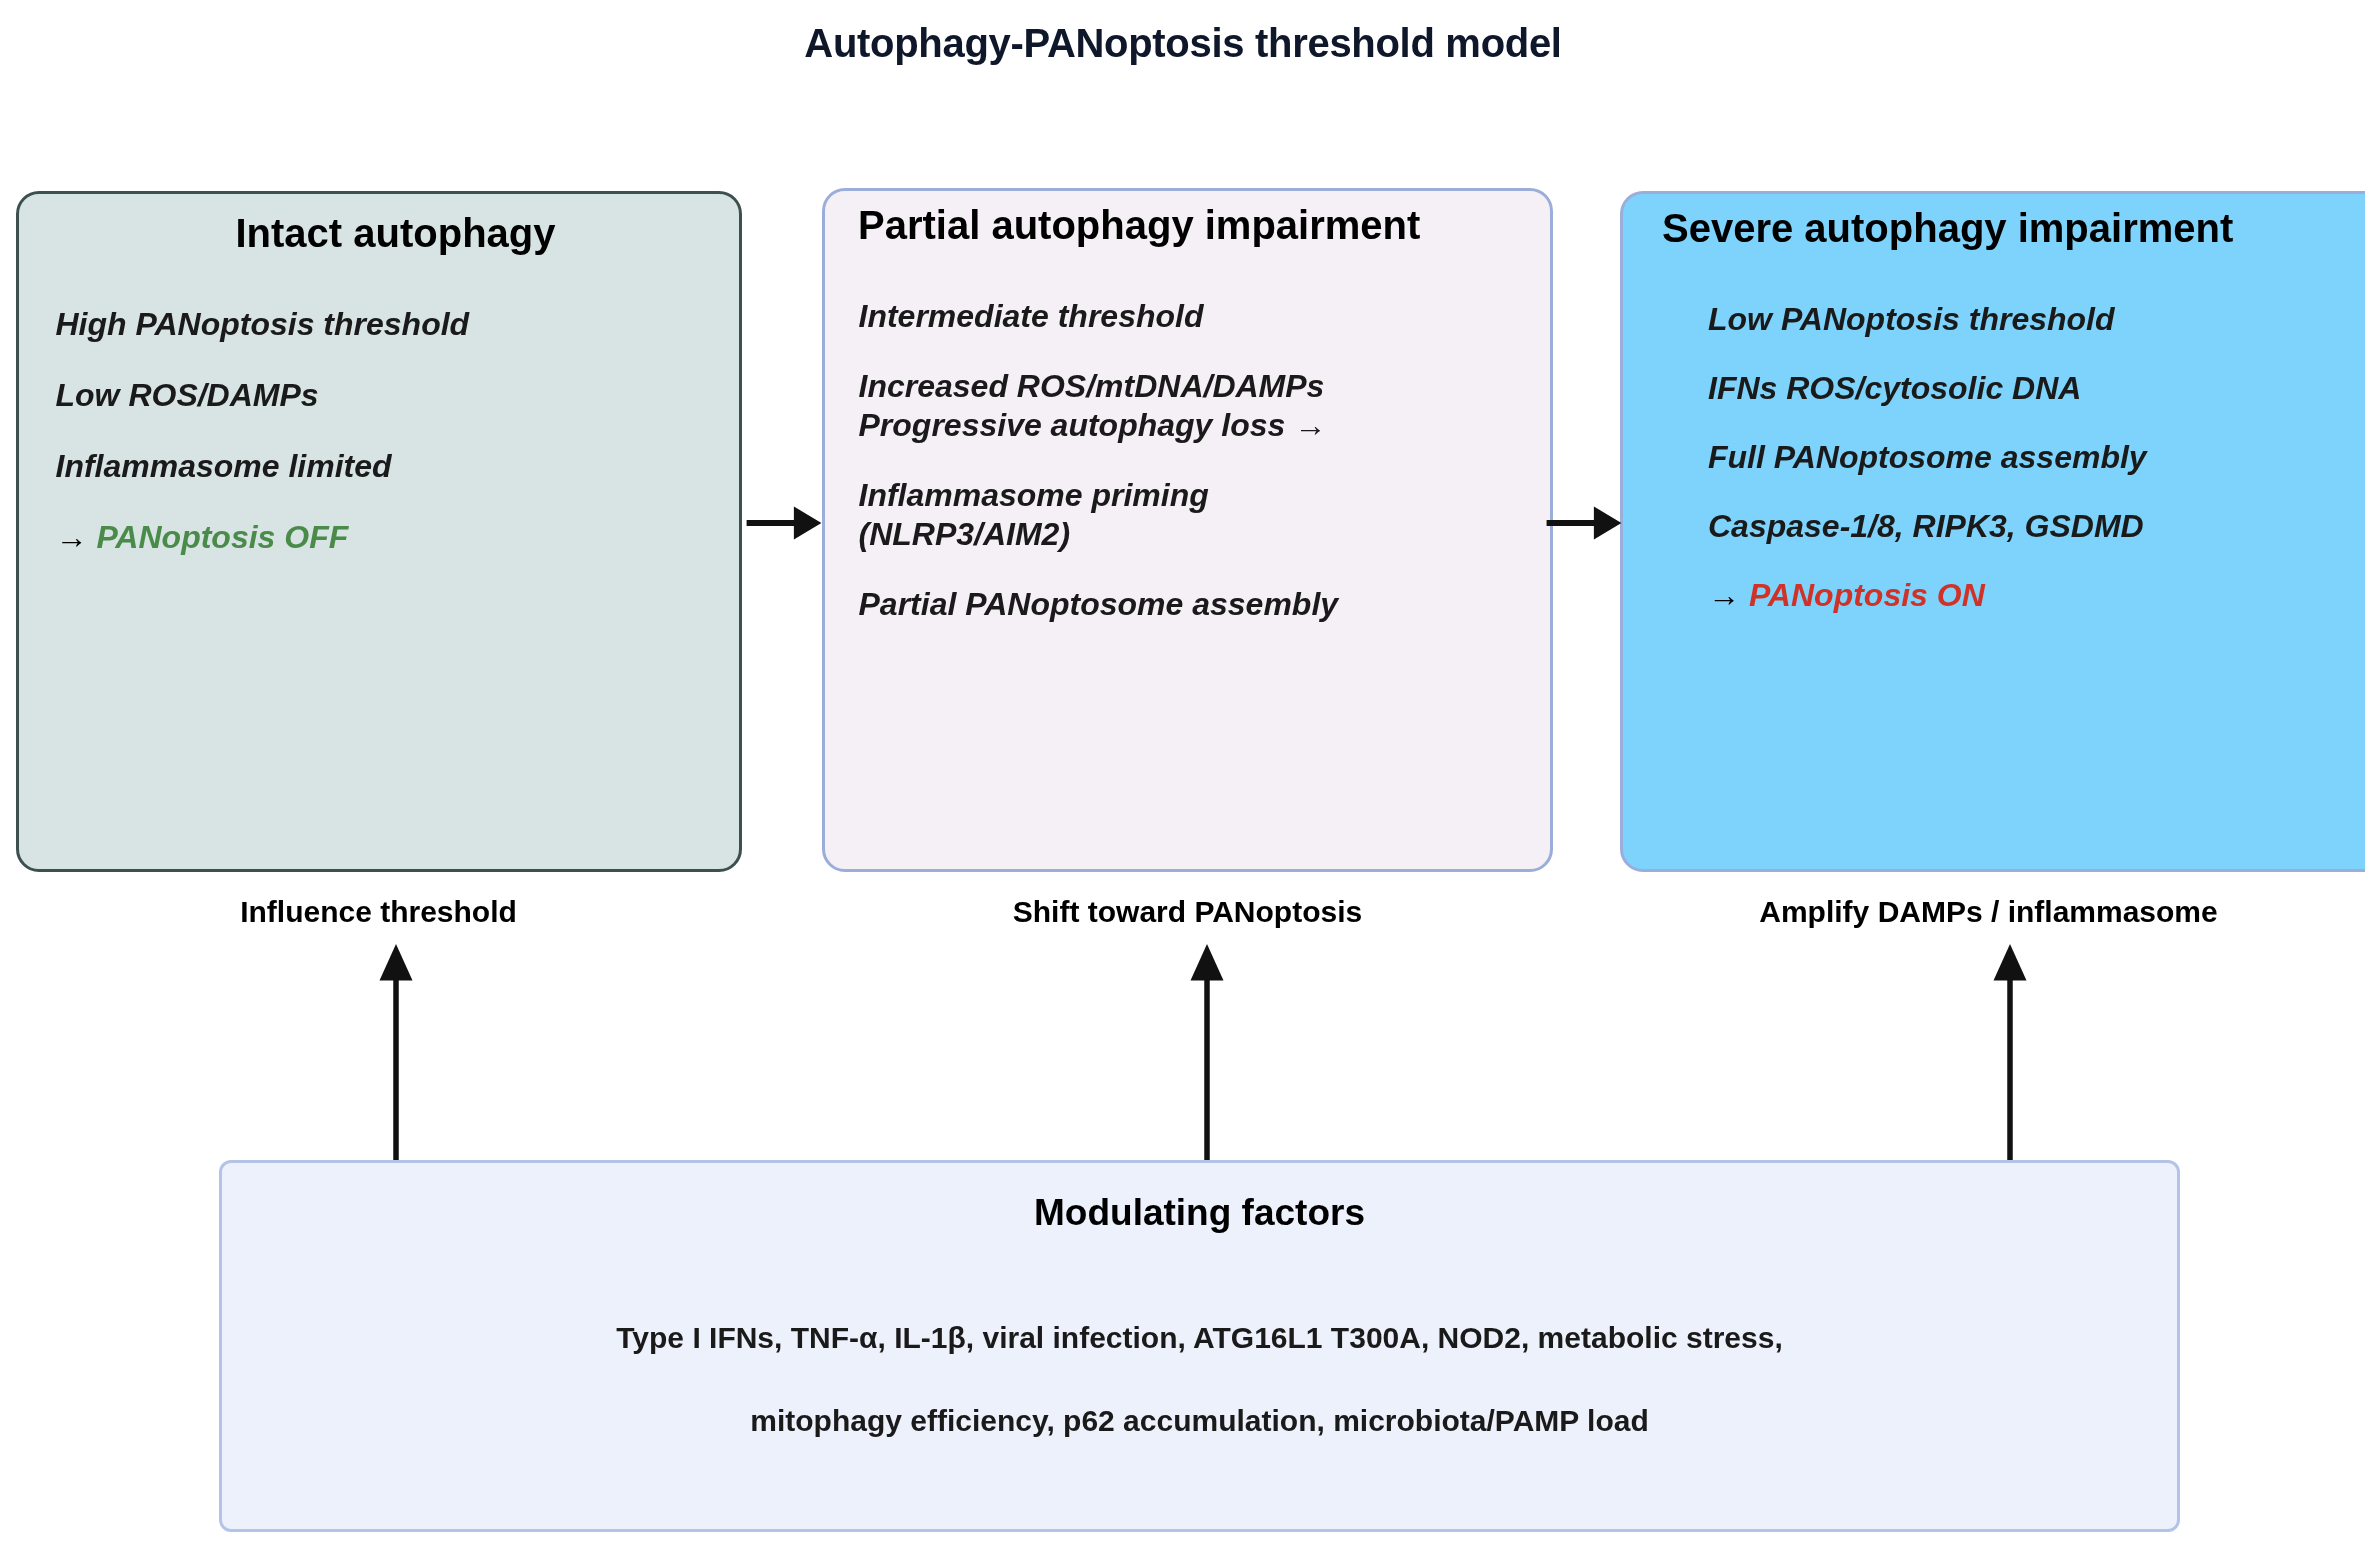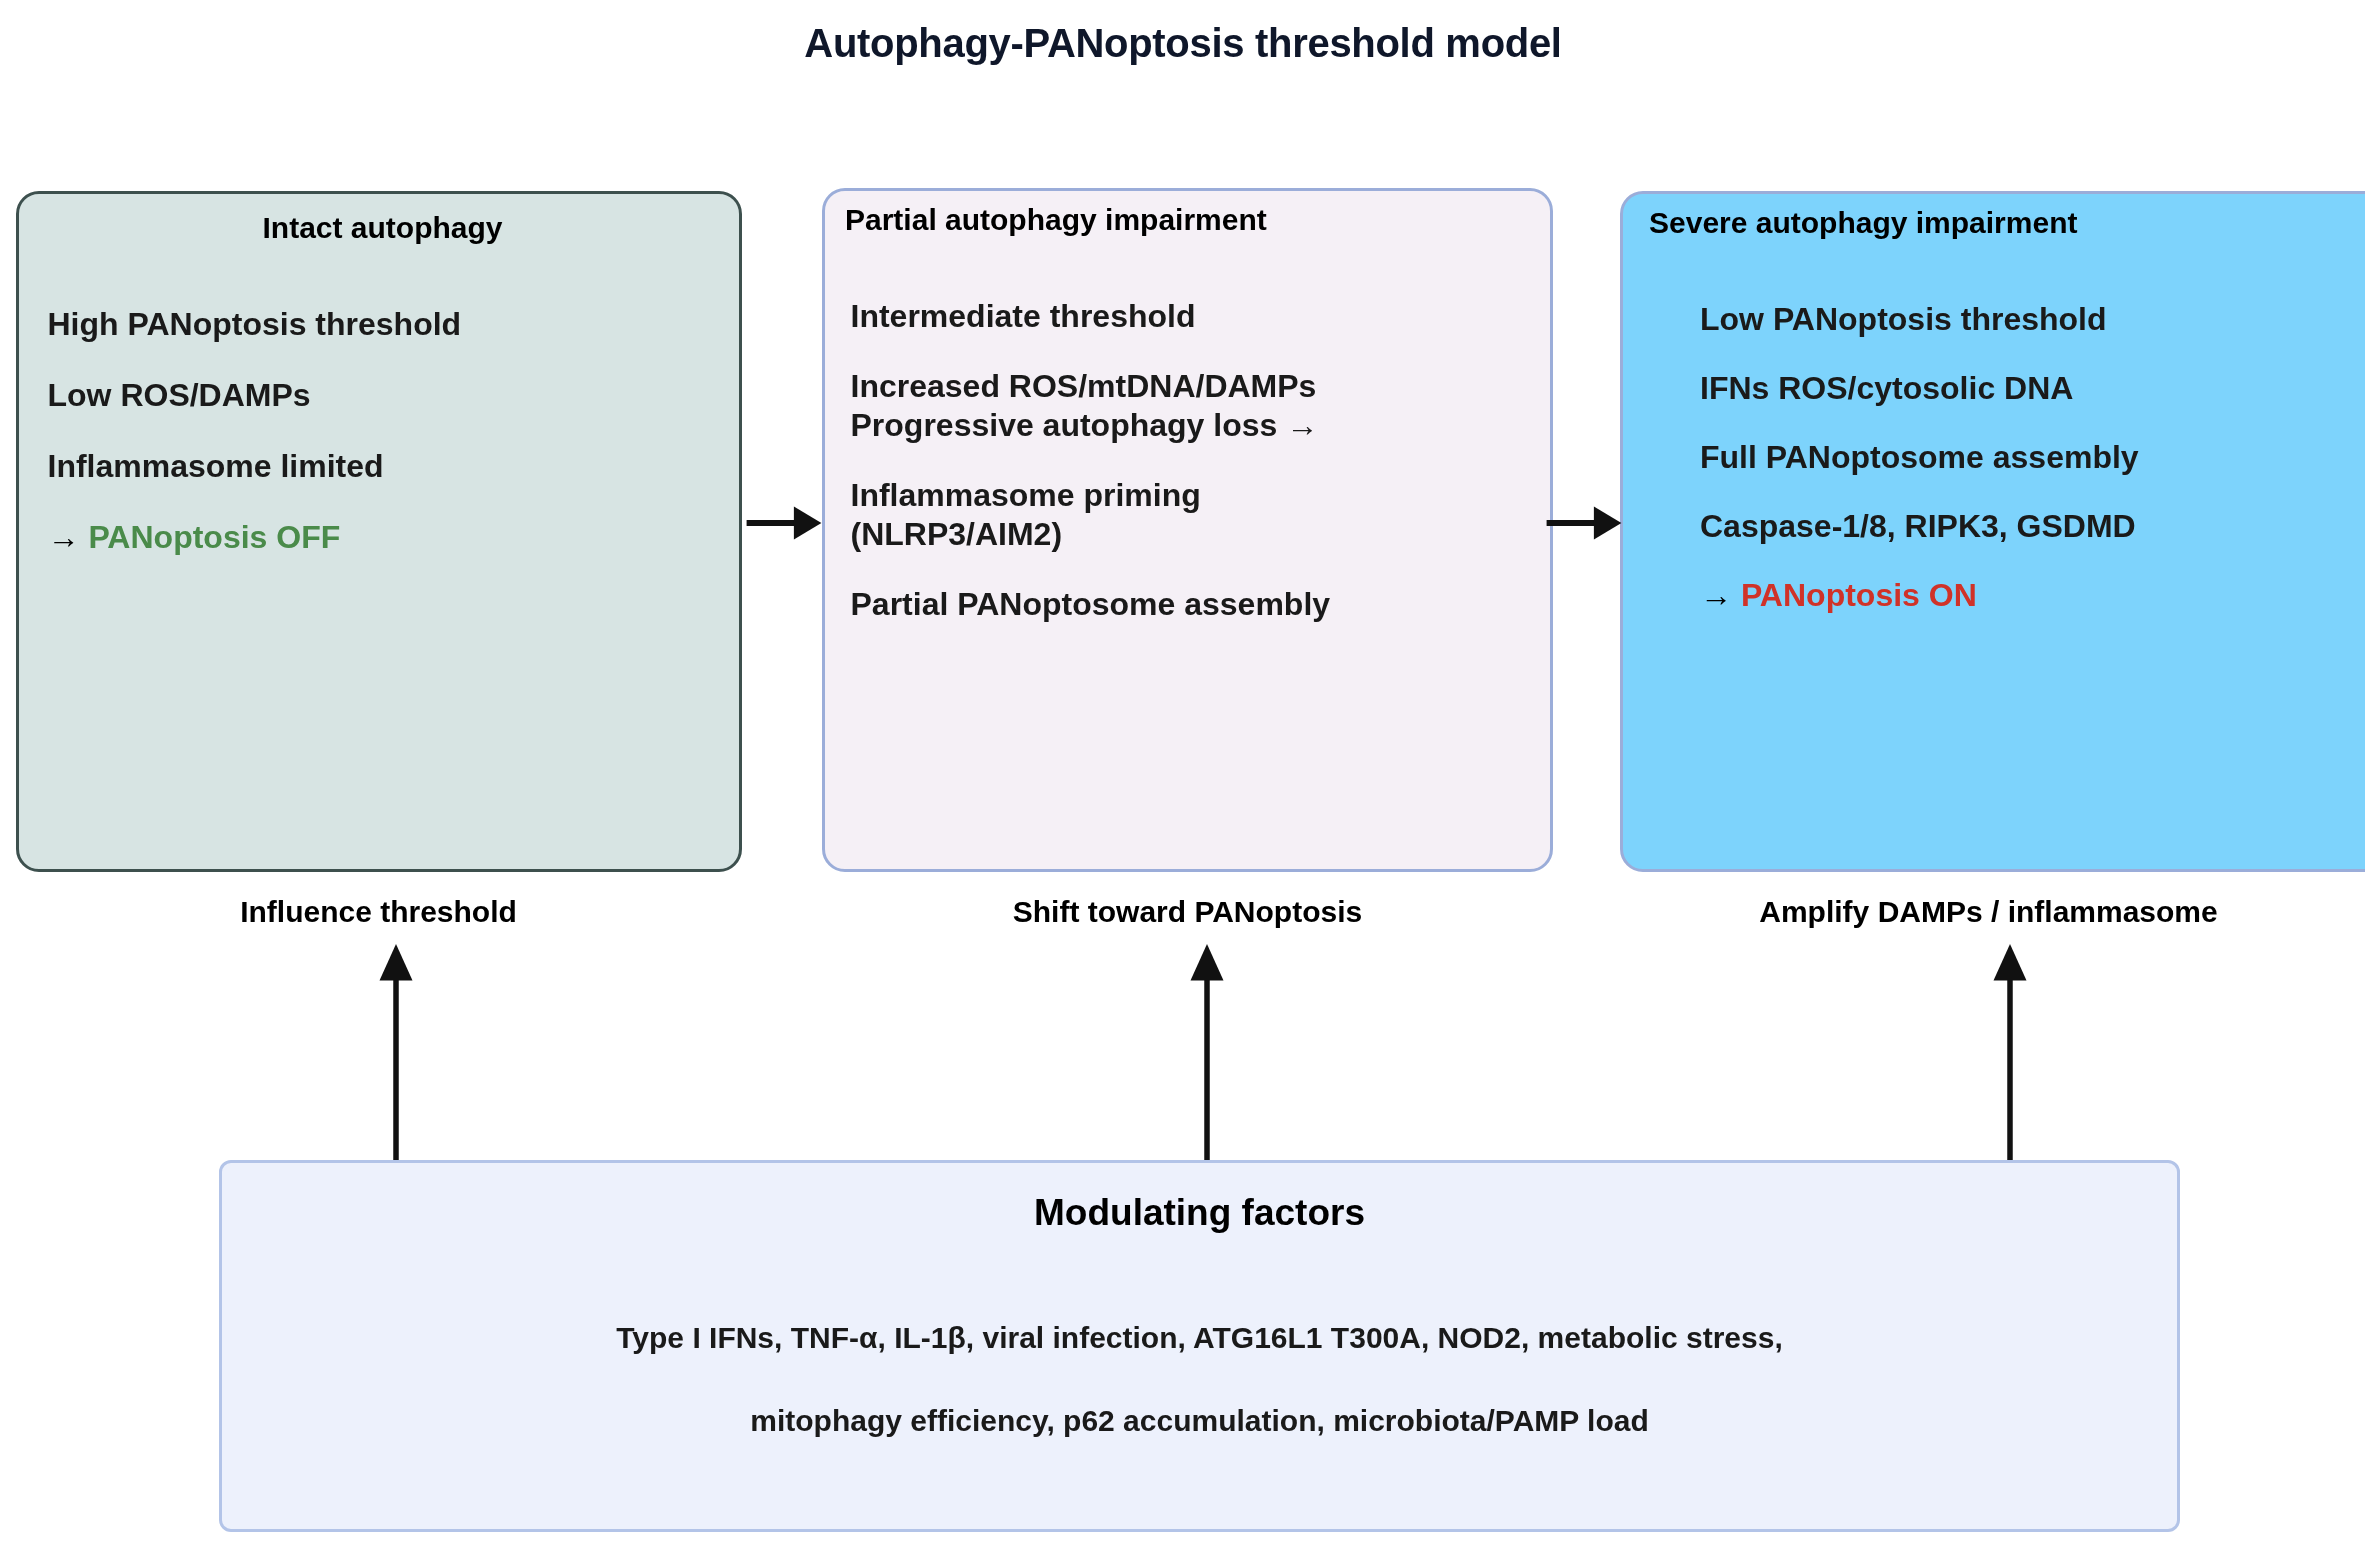--- a/index.html
+++ b/index.html
@@ -34,33 +34,34 @@
   }
 
   
   .stage-box {
     position: absolute;
     box-sizing: border-box;
     border-radius: 23px;
   }
   .stage-box .stage-title {
     position: absolute;
-    left: 4px;
-    width: 100%;
-    text-align: center;
-    font-size: 30px;
+    left: 17px;
+    width: 100%;
+    text-align: center;
+    font-size: 40px;
     font-weight: bold;
     color: #000000;
     white-space: nowrap;
   }
   .stage-box .stage-lines {
     position: absolute;
-    left: 0;
+    left: 8px;
     width: 100%;
     box-sizing: border-box;
+    font-style: italic;
   }
   .stage-line {
     font-size: 32px;
     font-weight: bold;
     color: #1a1a1a;
     line-height: 1.22;
     white-space: nowrap;
   }
   .stage-line .arrow-glyph {
     font-weight: bold;

